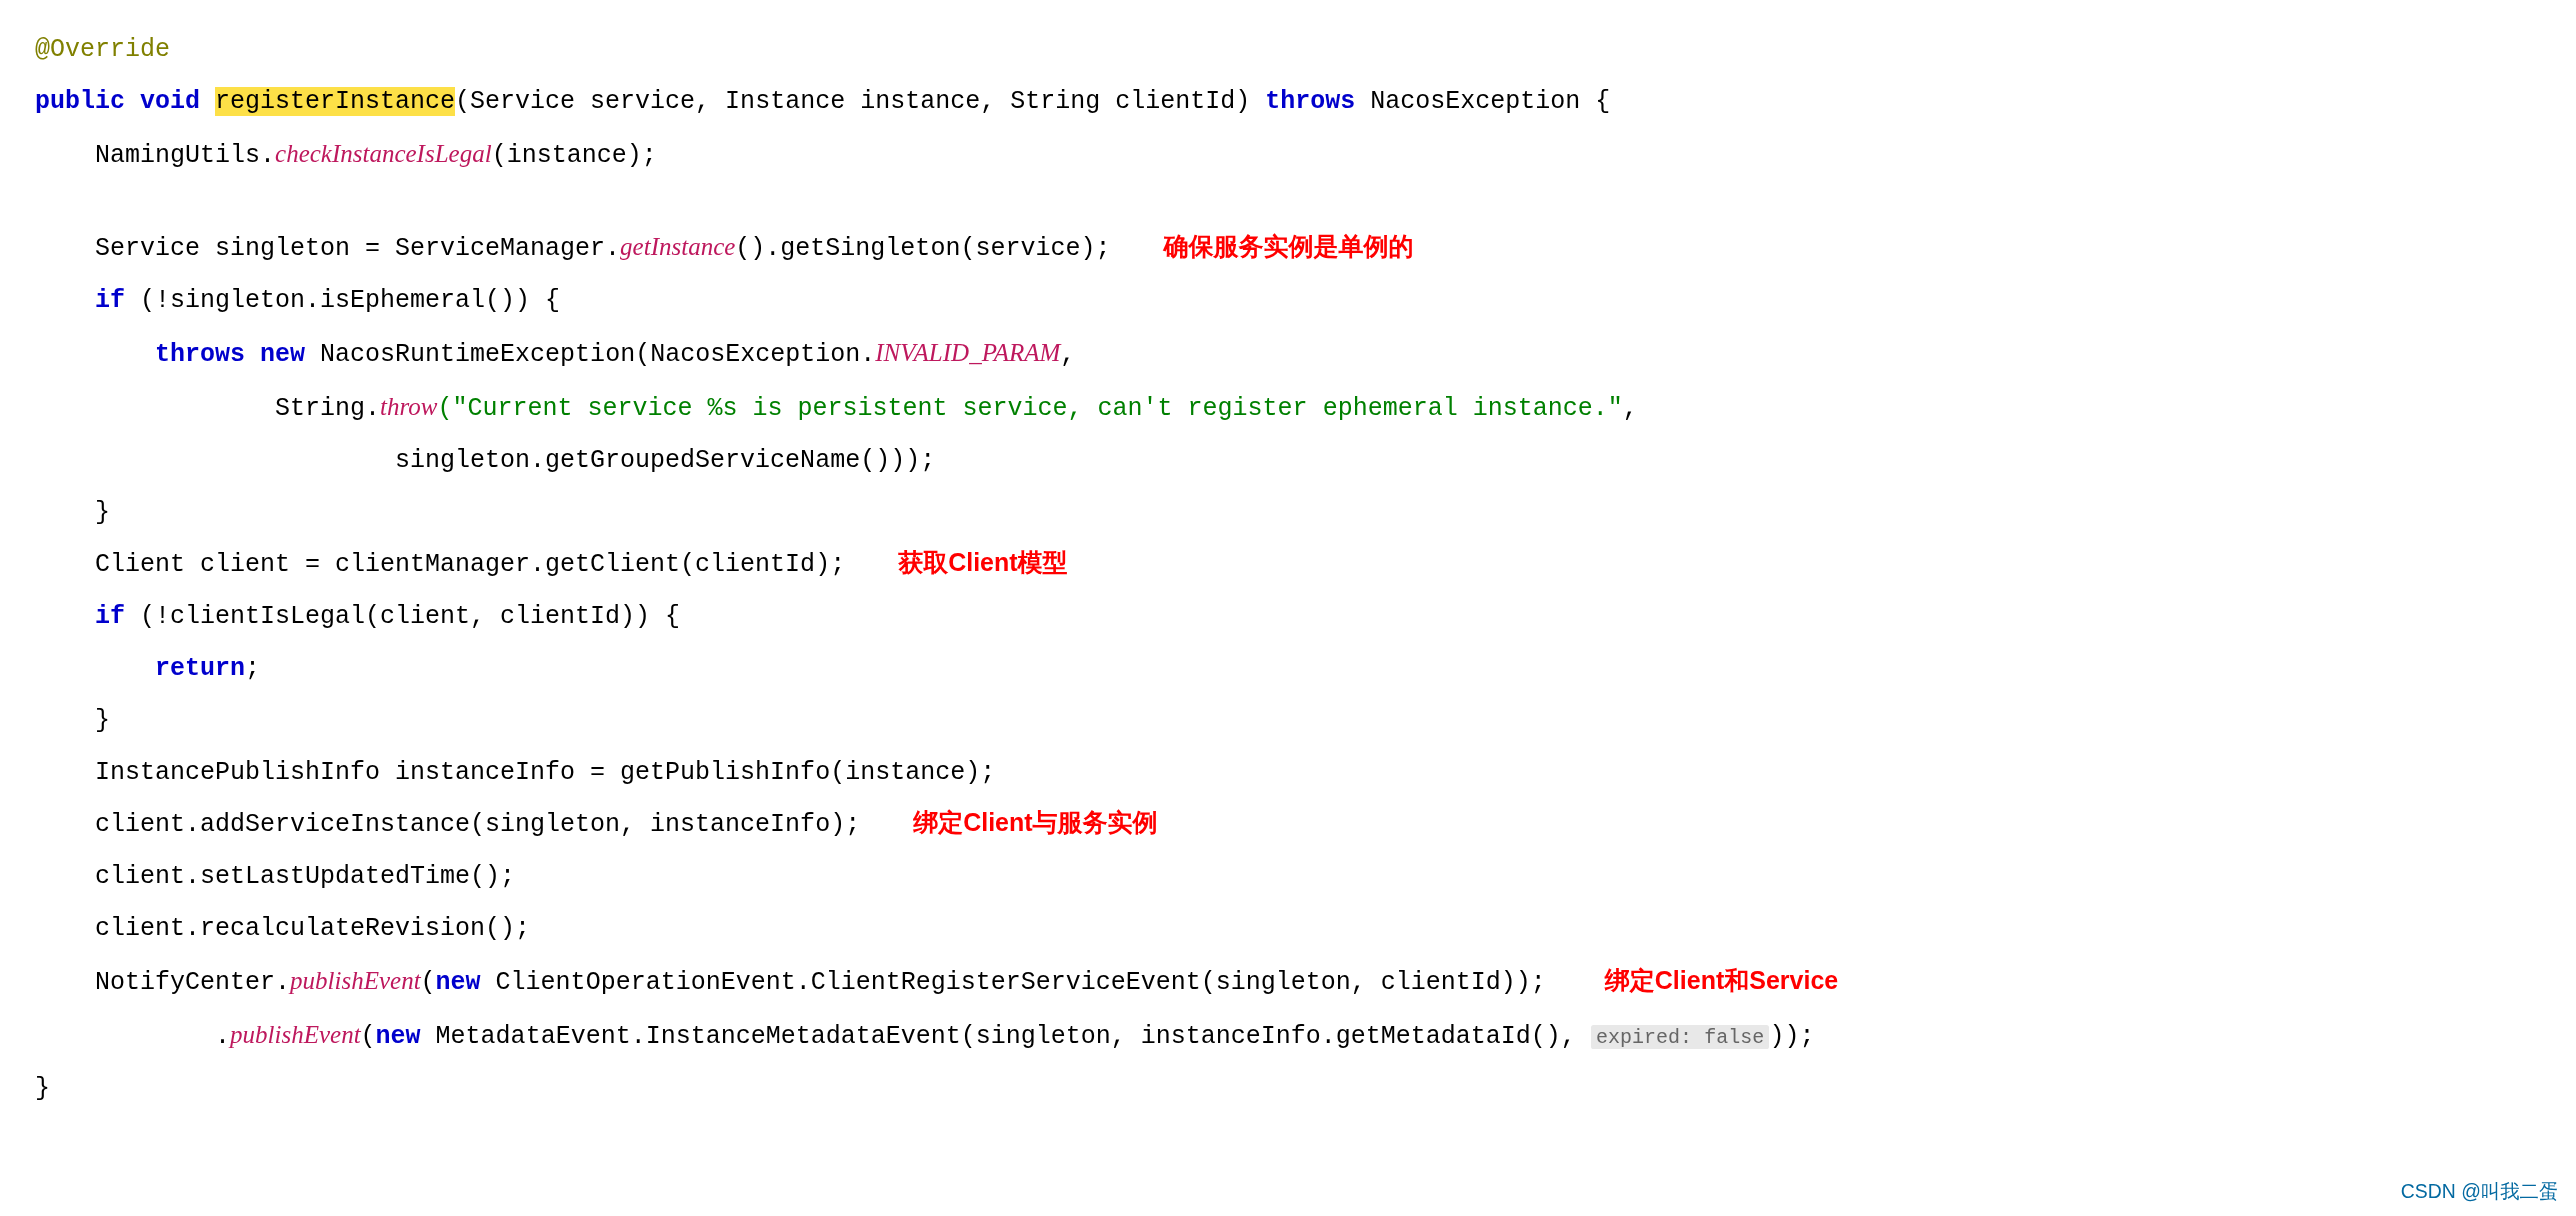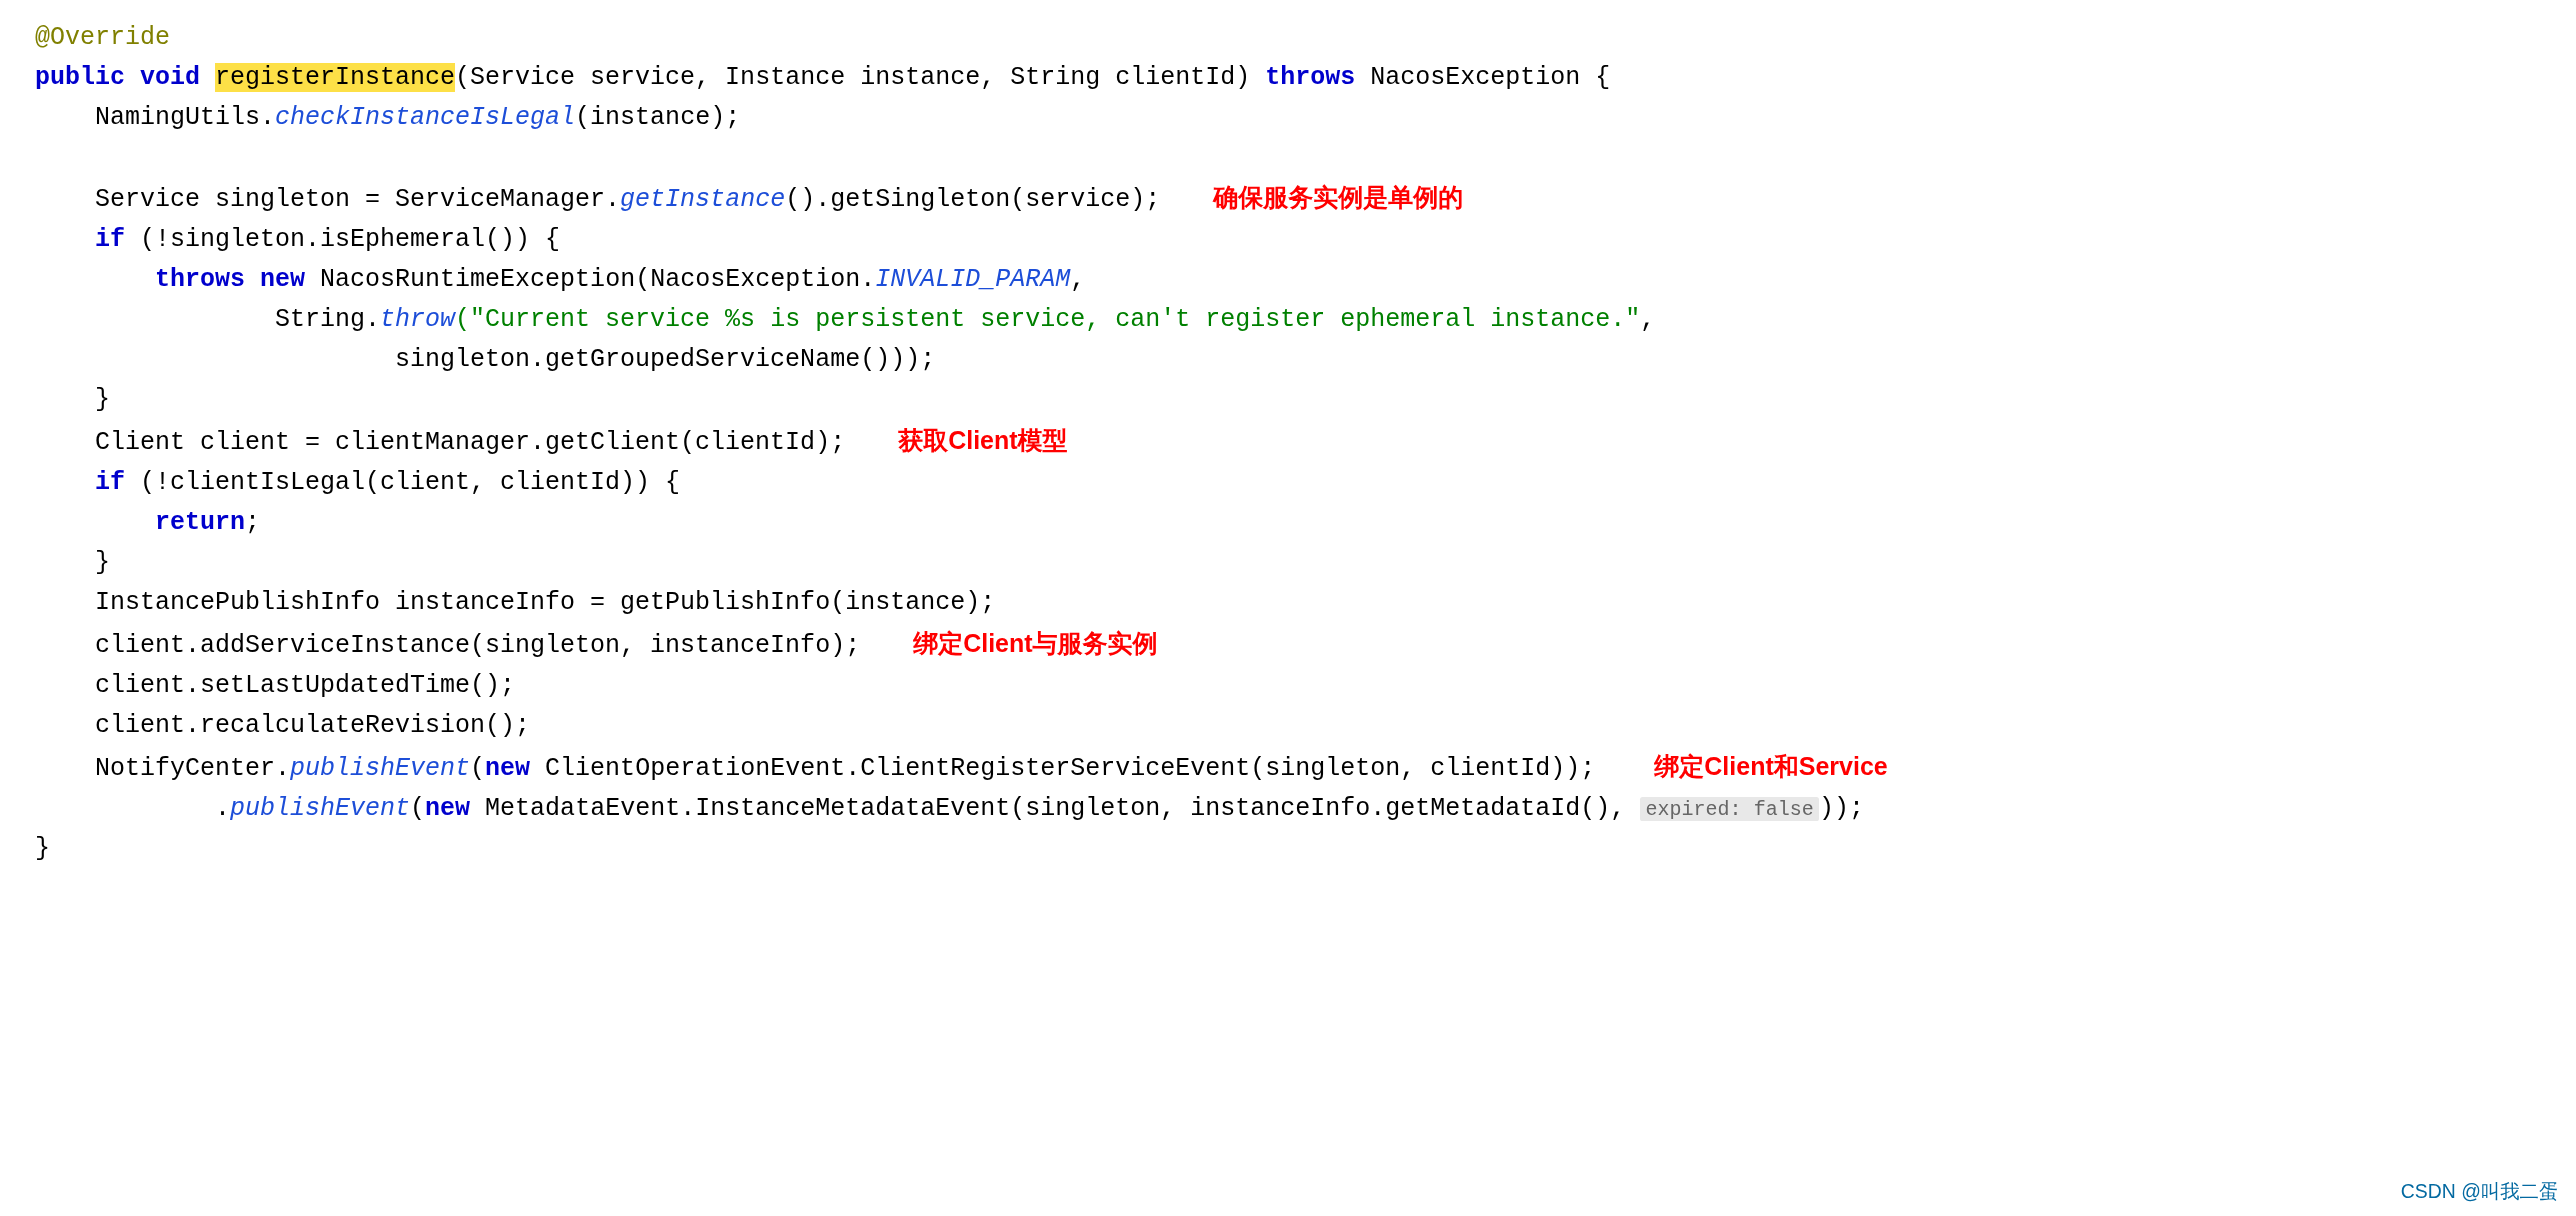--- a/index.html
+++ b/index.html
@@ -18,29 +18,30 @@
       position: relative;
     }
     .line {
       display: flex;
       align-items: baseline;
       white-space: pre;
       min-height: 39px;
     }
     .line-content {
       display: inline;
+      margin-top: 12px;
     }
     
     .annotation { color: #808000; } 
     .keyword { color: #0000cc; font-weight: bold; } 
     .string { color: #008000; } 
     .comment-cn { color: #ff0000; font-weight: bold; font-family: 'Arial', sans-serif; font-style: normal; } 
     .normal { color: #000000; }
     .highlight-bg { background-color: #fde047; } 
-    .italic-method { color: #1d4ed8; font-style: italic; }
+    .italic-method { color: #be185d; font-style: italic; font-family: Liberation Serif, serif; }
     .inline-code-badge {
       background: #e8e8e8;
       color: #666666;
       padding: 0.9px 5.3px;
       border-radius: 2.6px;
       font-size: 20px;
     }
     .watermark {
       position: fixed;
       bottom: 8.8px;

